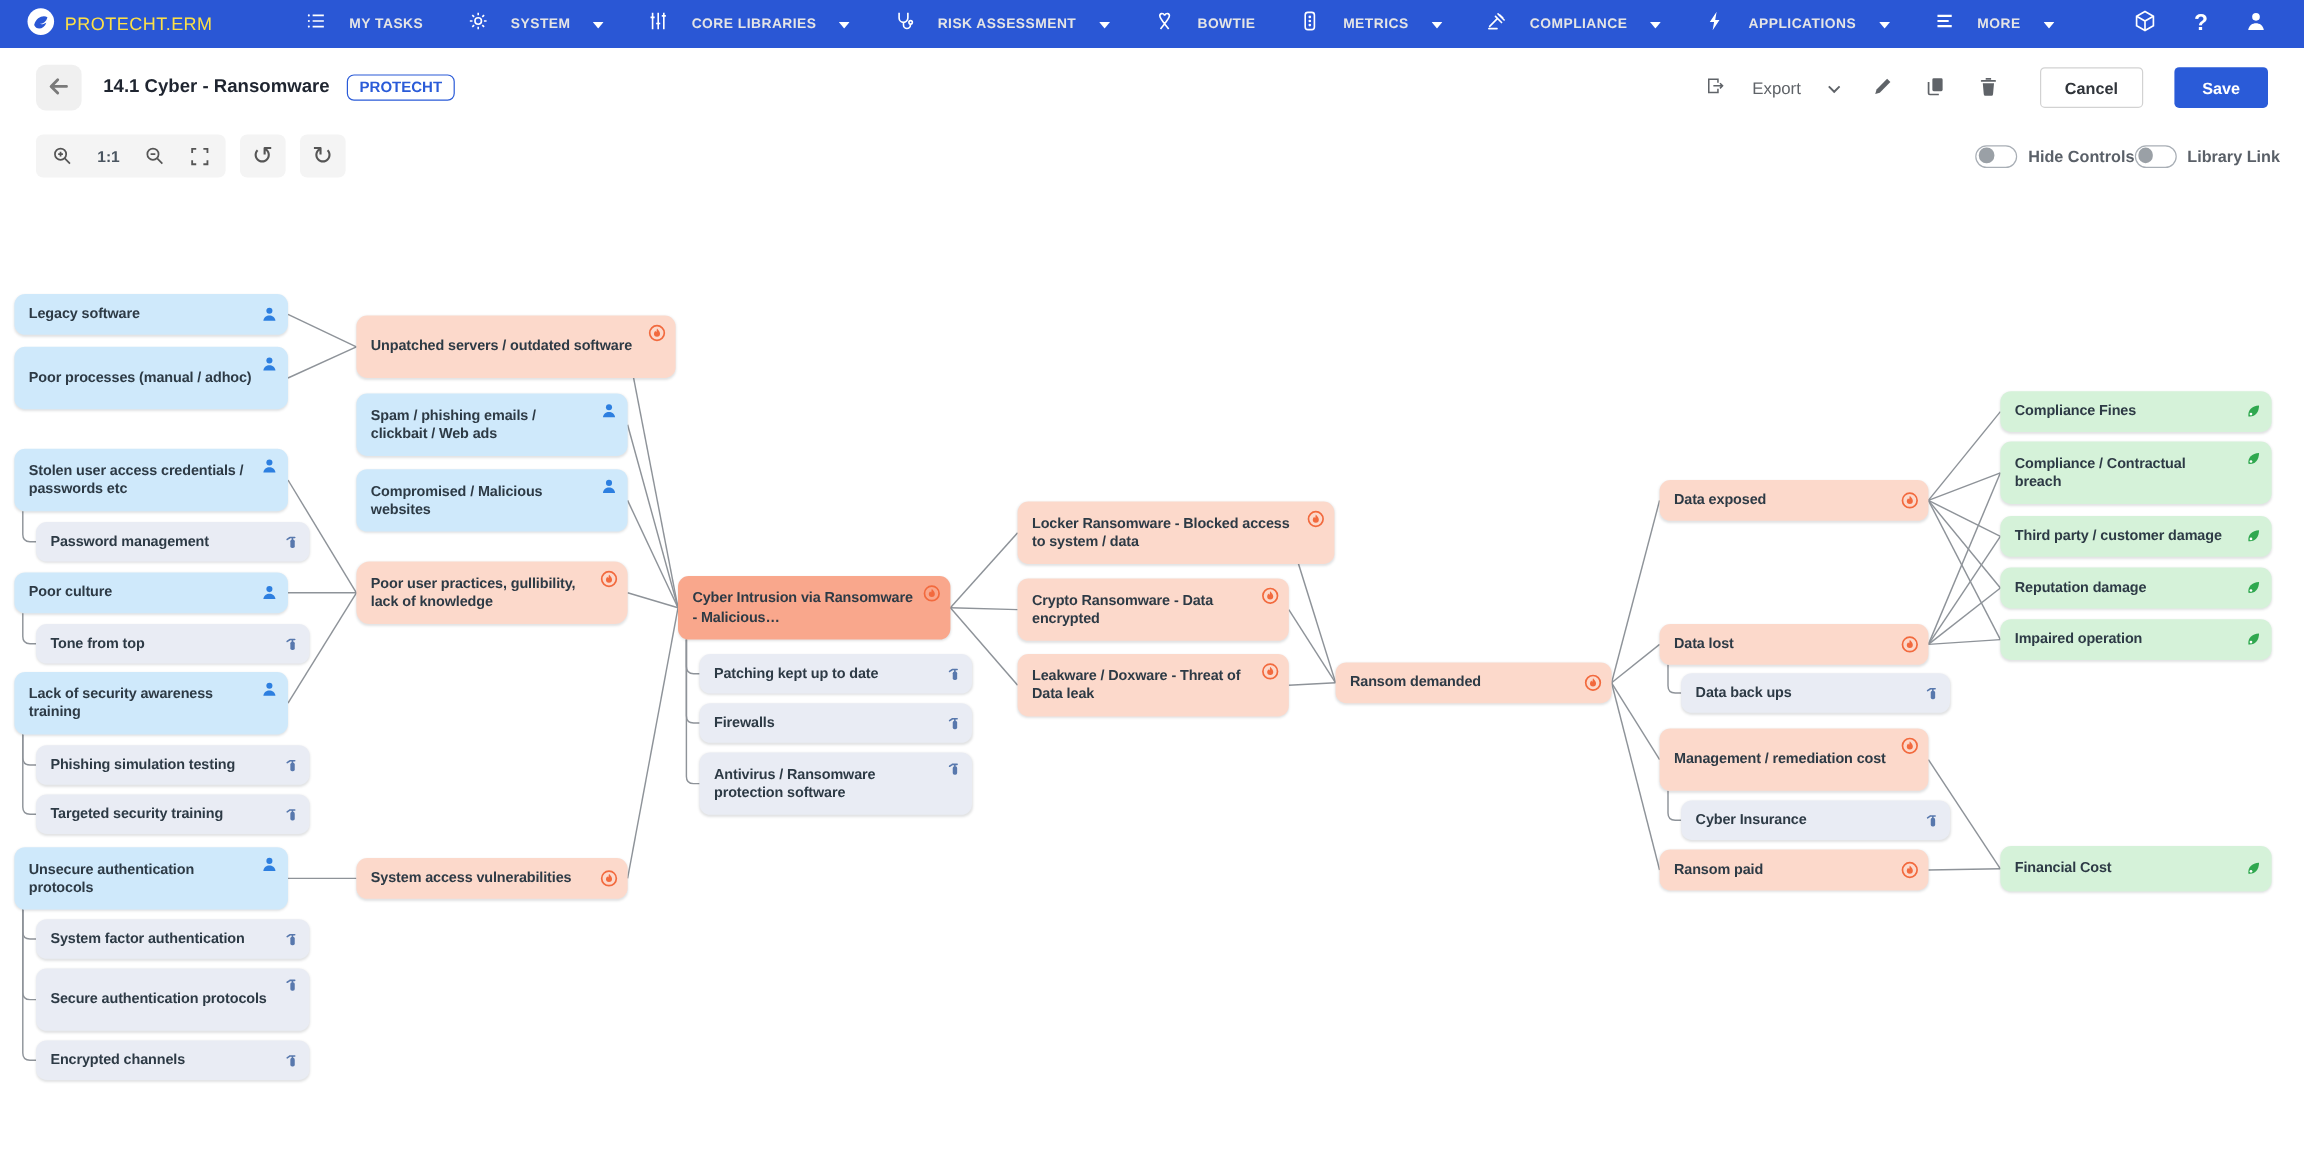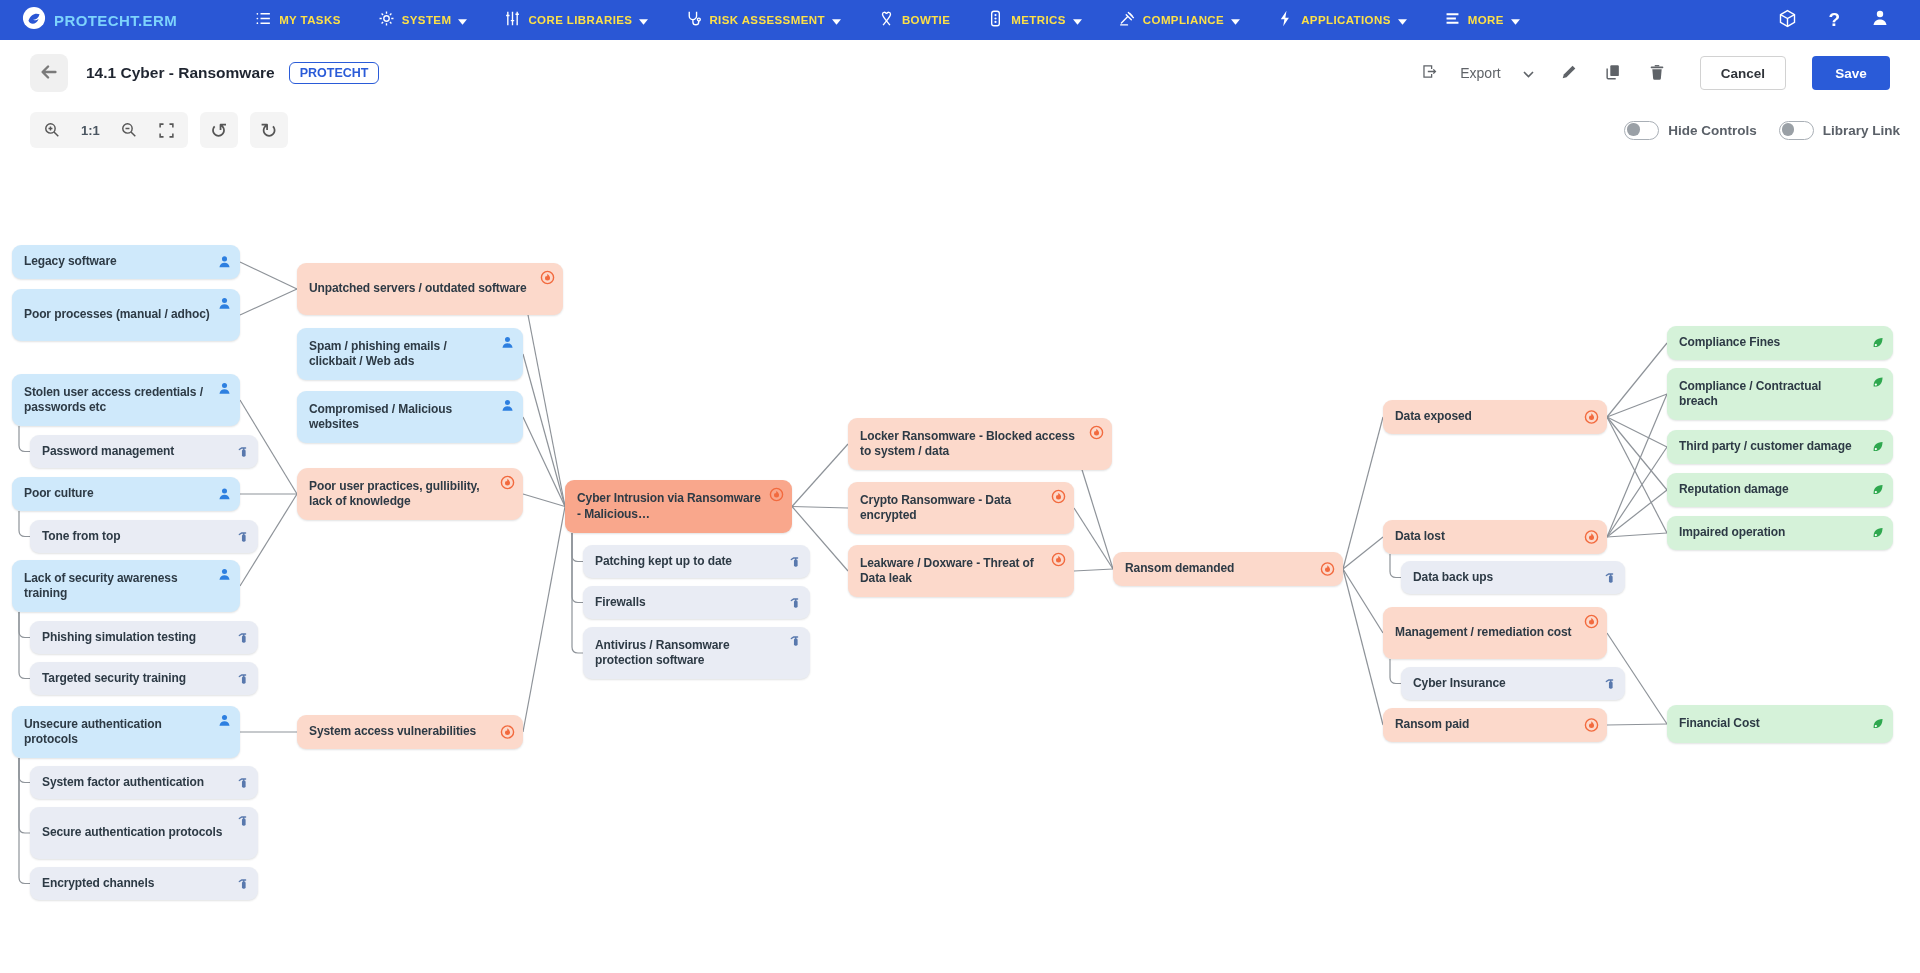--- a/index.html
+++ b/index.html
@@ -4,23 +4,23 @@
 <style>
   * { margin:0; padding:0; box-sizing:border-box; }
   html,body { width:1920px; height:973px; overflow:hidden; background:#fff;
     font-family:"Liberation Sans", sans-serif; }
   #app { position:relative; width:1920px; height:973px; }
 
   
   .navbar { position:relative; z-index:5; height:40px; background:var(--nav,#2a57d5);
     display:flex; align-items:center; padding:0 22px; }
   .brand { display:flex; align-items:center; gap:8px; }
-  .brand-name { color:#7dd3fc; font-weight:700; font-size:15px; letter-spacing:.4px; }
+  .brand-name { color:#fde047; font-weight:400; font-size:15px; letter-spacing:.4px; }
   .nav-items { display:flex; align-items:center; gap:37px; margin-left:78px; }
-  .nav-item { display:flex; align-items:center; gap:7px; color:#fde047; cursor:pointer; }
+  .nav-item { display:flex; align-items:center; gap:19px; color:#e5e5e5; cursor:pointer; }
   .nav-item span.lbl { font-size:11.5px; font-weight:700; letter-spacing:.4px; }
   .nav-right { margin-left:auto; display:flex; align-items:center; gap:30px; padding-right:8px; }
   .nav-right .help-q { color:#fff; font-size:19px; font-weight:800; }
 
   
   .header { position:relative; z-index:4; height:66px; background:#fff;
     display:flex; align-items:center; padding:0 30px; }
   .back-btn { width:38px; height:38px; border-radius:8px; background:#f0f0f0;
     display:flex; align-items:center; justify-content:center; cursor:pointer; border:none; }
   .page-title { font-size:15.5px; font-weight:700; color:#1f2530; margin-left:18px; }
@@ -38,21 +38,21 @@
   
   .toolbar-row { position:absolute; z-index:4; top:112px; left:30px; right:20px;
     display:flex; align-items:center; }
   .tool-group { height:36px; background:#f4f4f4; border-radius:6px; display:flex;
     align-items:center; gap:20px; padding:0 13px; }
   .tool-sq { height:36px; width:38px; background:#f4f4f4; border-radius:6px; display:flex;
     align-items:center; justify-content:center; margin-left:12px; cursor:pointer; border:none; }
   .tool-ic { display:flex; align-items:center; cursor:pointer; background:none; border:none; }
   .zoom-reset { font-size:13px; font-weight:700; color:#4a5560; cursor:pointer; }
   .undo-redo { font-size:21px; color:#555; line-height:1; }
-  .toggles { margin-left:auto; display:flex; align-items:flex-end; gap:22px; }
+  .toggles { margin-left:auto; display:flex; align-items:flex-end; }
   .toggle-wrap { display:flex; align-items:center; gap:9px; cursor:pointer; }
   .toggle { width:35px; height:19px; border:1.5px solid #a9afb6; border-radius:10px;
     background:#fff; position:relative; }
   .toggle .knob { position:absolute; left:2px; top:1.5px; width:12.5px; height:12.5px;
     border-radius:50%; background:#9aa0a6; }
   .toggle-label { font-size:13.5px; font-weight:700; color:#5a6068; }
 
   
   #canvas { position:absolute; inset:0; z-index:1; }
   #edges-svg { position:absolute; left:0; top:0; }

